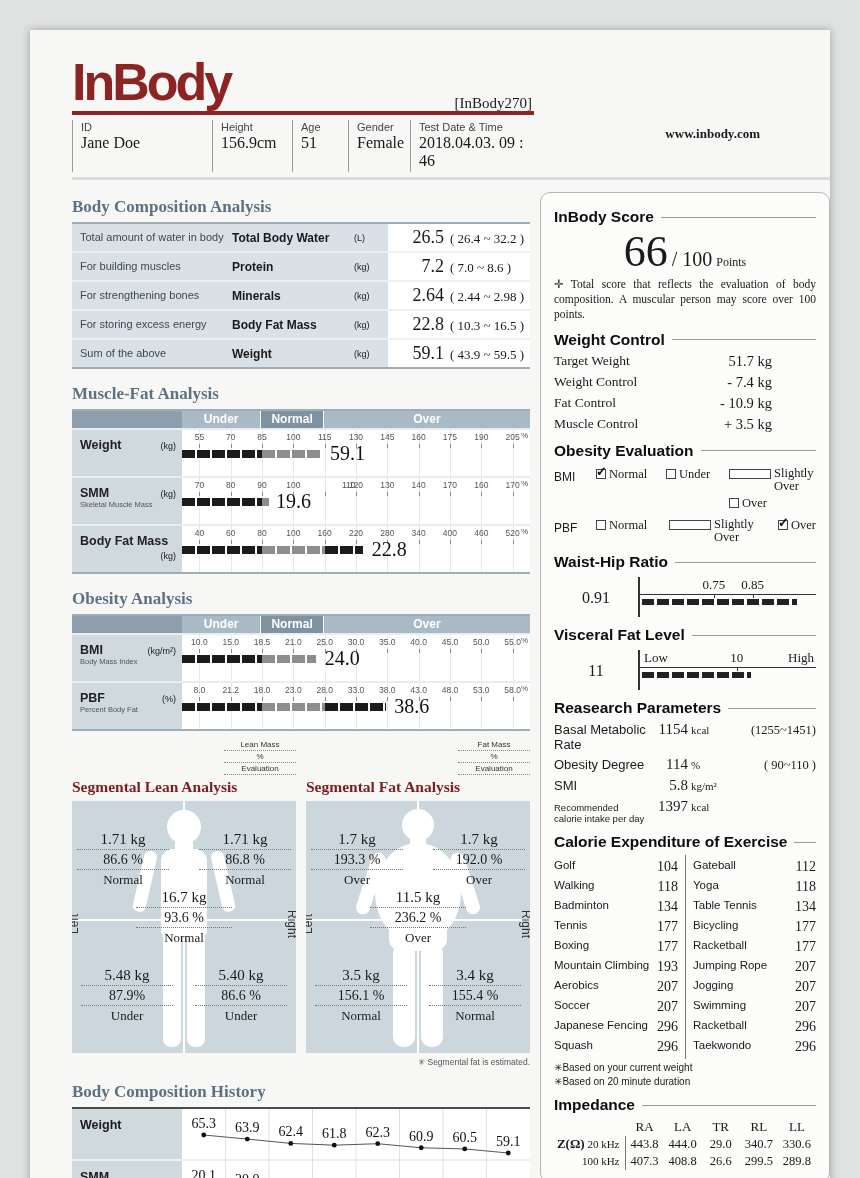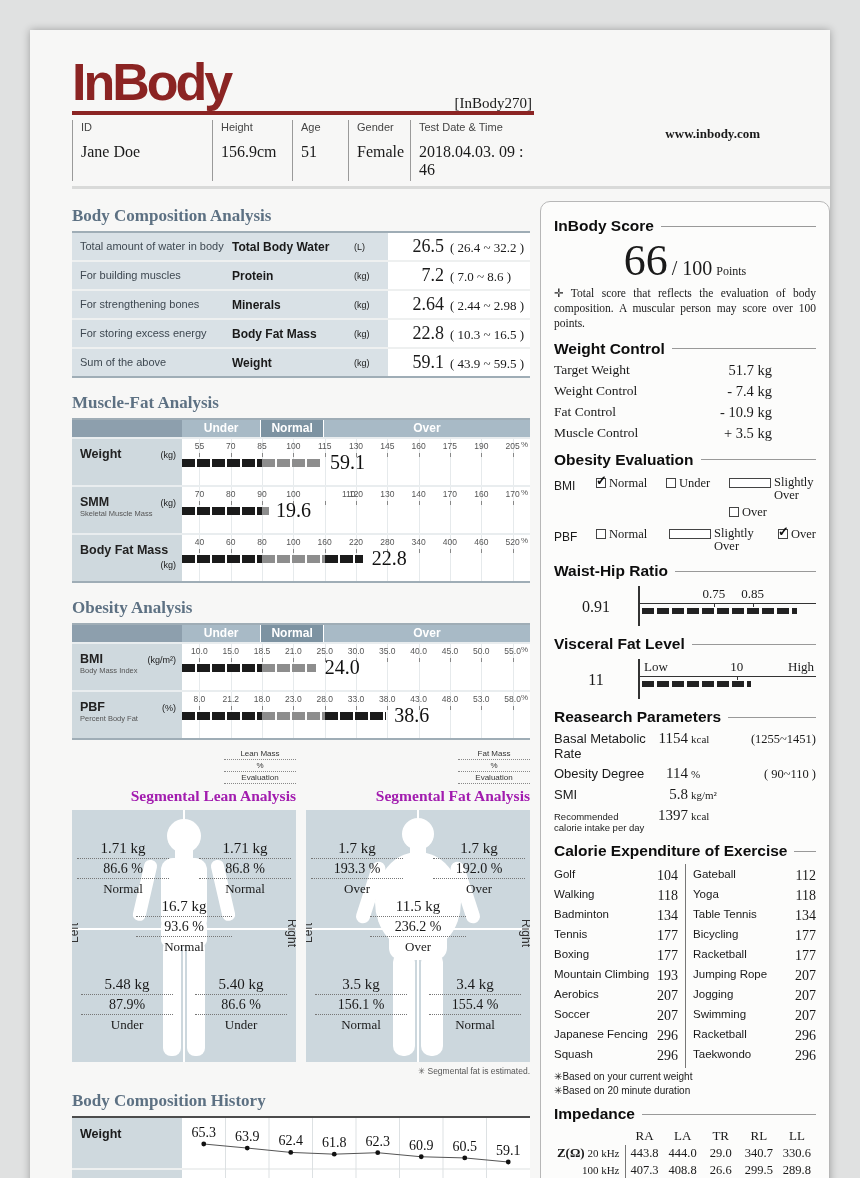--- a/index.html
+++ b/index.html
@@ -9,21 +9,21 @@
   
   .hdr { padding:26px 0 0 42px; position:relative; }
   .logo { font-weight:bold; font-size:52px; letter-spacing:-3px; color:#8b2423; line-height:1; }
   .brandbar { position:relative; width:462px; }
   .model { position:absolute; right:2px; bottom:3px; font:15px "Liberation Serif",serif; }
   .redline { width:462px; height:4px; background:#8b2423; margin-top:3px; }
   .website { position:absolute; right:70px; top:96px; font:bold 13px "Liberation Serif",serif; }
   .id-row { display:flex; width:462px; margin-top:5px; }
   .id-field { border-left:1px solid #9a9a9a; padding:1px 6px 2px 8px; }
   .id-field .lab { font-size:11px; color:#444; }
-  .id-field .val { font:16px "Liberation Serif",serif; margin-top:10px; }
+  .id-field .val { font:16px "Liberation Serif",serif; margin-top:1px; }
   .id-field:nth-child(1){width:140px;} .id-field:nth-child(2){width:80px;}
   .id-field:nth-child(3){width:56px;} .id-field:nth-child(4){width:62px;}
   .id-field:nth-child(5){flex:1;}
   .hdr-sep { height:3px; background:#d9dad9; margin-top:5px; }
 
   
   .content { display:flex; gap:8px; padding:2px 0 12px 42px; }
   .leftcol { width:462px; }
   .rightcol { width:290px; margin-top:10px; }
 
@@ -64,21 +64,21 @@
   .gseg.dark { background:repeating-linear-gradient(90deg,#1b1b1b 0 13px,#fff 13px 15px); }
   .gseg.gray { background:repeating-linear-gradient(90deg,#8d8d8d 0 13px,#fff 13px 15px); }
   .gval { position:absolute; top:12px; font:20px "Liberation Serif",serif; color:#111; z-index:3; }
 
   
   .seg-wrap { display:flex; gap:10px; }
   .seg { width:224px; }
   .seg-legend { width:72px; margin-left:auto; font-size:8px; color:#333; text-align:center; margin-top:8px; }
   .seg-legend div { border-bottom:1px dotted #888; padding:1px 0; }
   .seg-legend div:last-child { border-bottom:1px dotted #888; }
-  .seg-title { font:bold 15.5px "Liberation Serif",serif; color:#a21caf; margin:3px 0 5px;text-align:right; }
+  .seg-title { font:bold 15.5px "Liberation Serif",serif; color:#7f1d1d; margin:3px 0 5px; }
   .seg-panel { height:252px; background:#ccd7dd; position:relative; overflow:hidden; }
   .vline { position:absolute; left:50%; top:0; bottom:0; width:2px; background:#fff; margin-left:-1px; }
   .hline { position:absolute; top:118px; left:0; right:0; height:2px; background:#fff; }
   .silhouette { position:absolute; left:50%; transform:translateX(-50%); bottom:0; }
   .q { position:absolute; width:92px; text-align:center; font-family:"Liberation Serif",serif; z-index:4; }
   .q .m { font-size:15px; border-bottom:1px dotted #777; padding-bottom:1px; }
   .q .p { font-size:14px; border-bottom:1px dotted #777; padding:2px 0 1px; }
   .q .e { font-size:13px; padding-top:2px; }
   .q-la { left:5px; top:30px; } .q-ra { right:5px; top:30px; }
   .q-tr { left:50%; transform:translateX(-50%); top:88px; width:96px; background:rgba(204,215,221,.0); }

